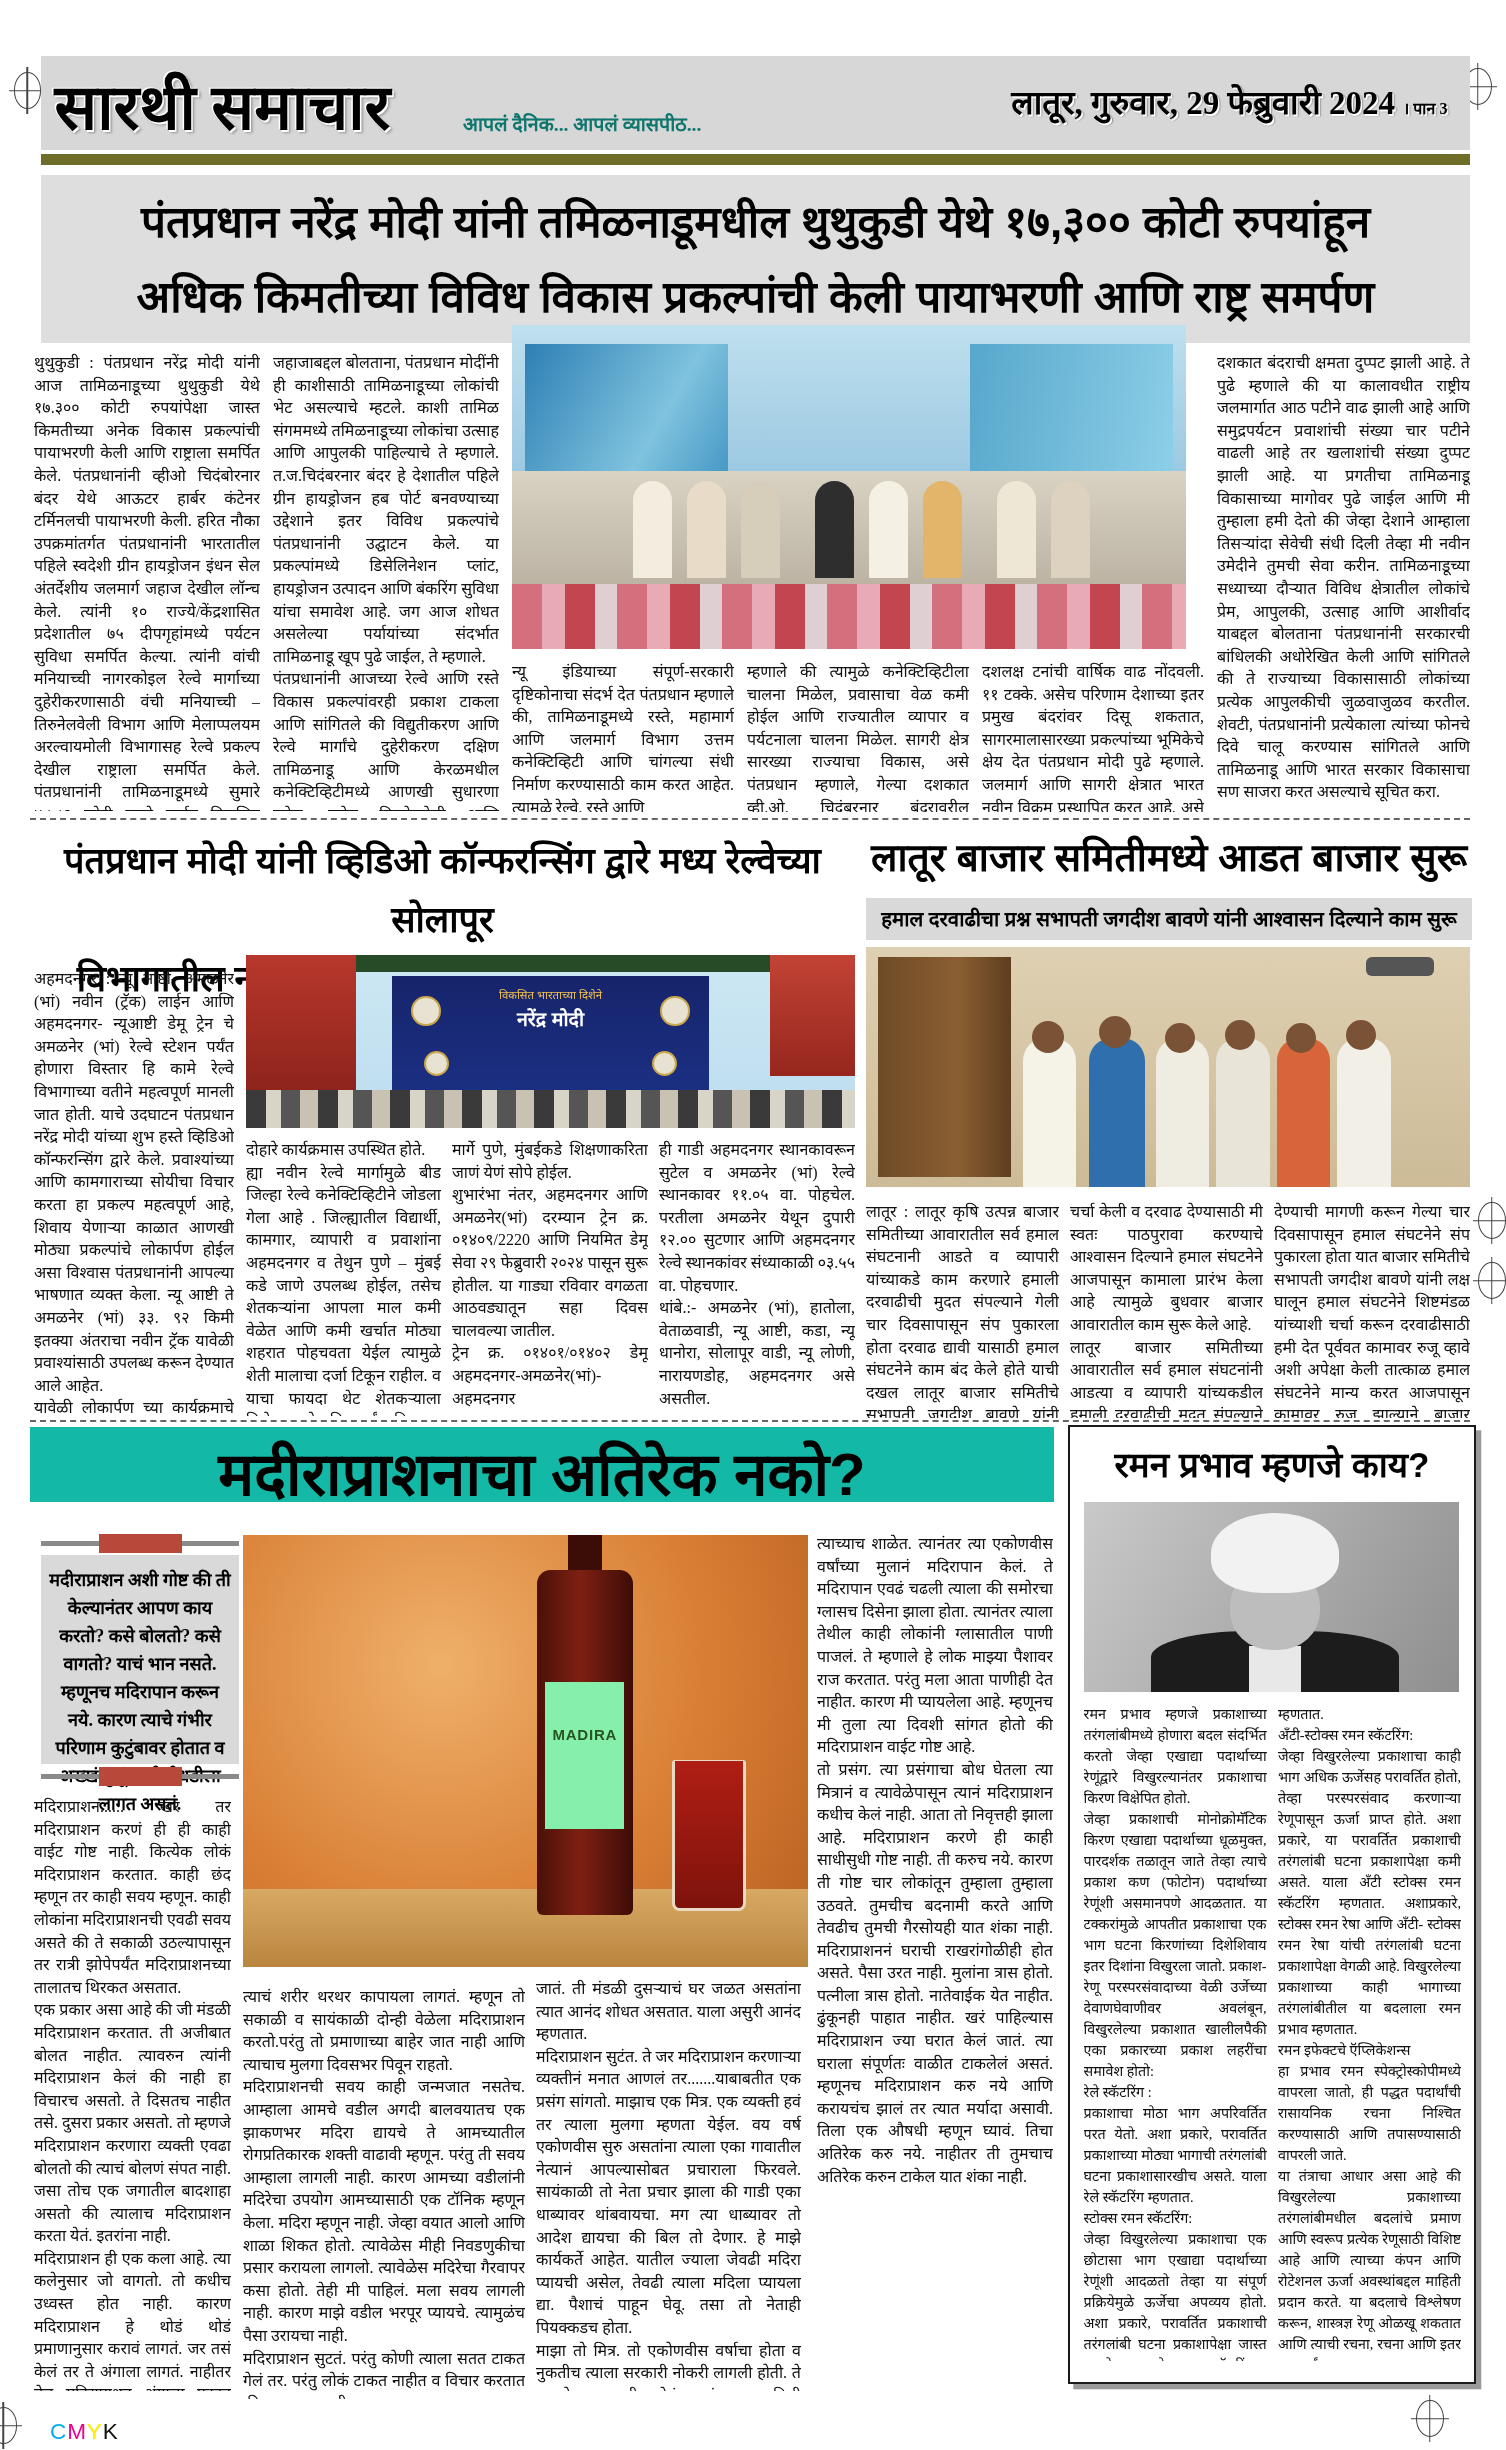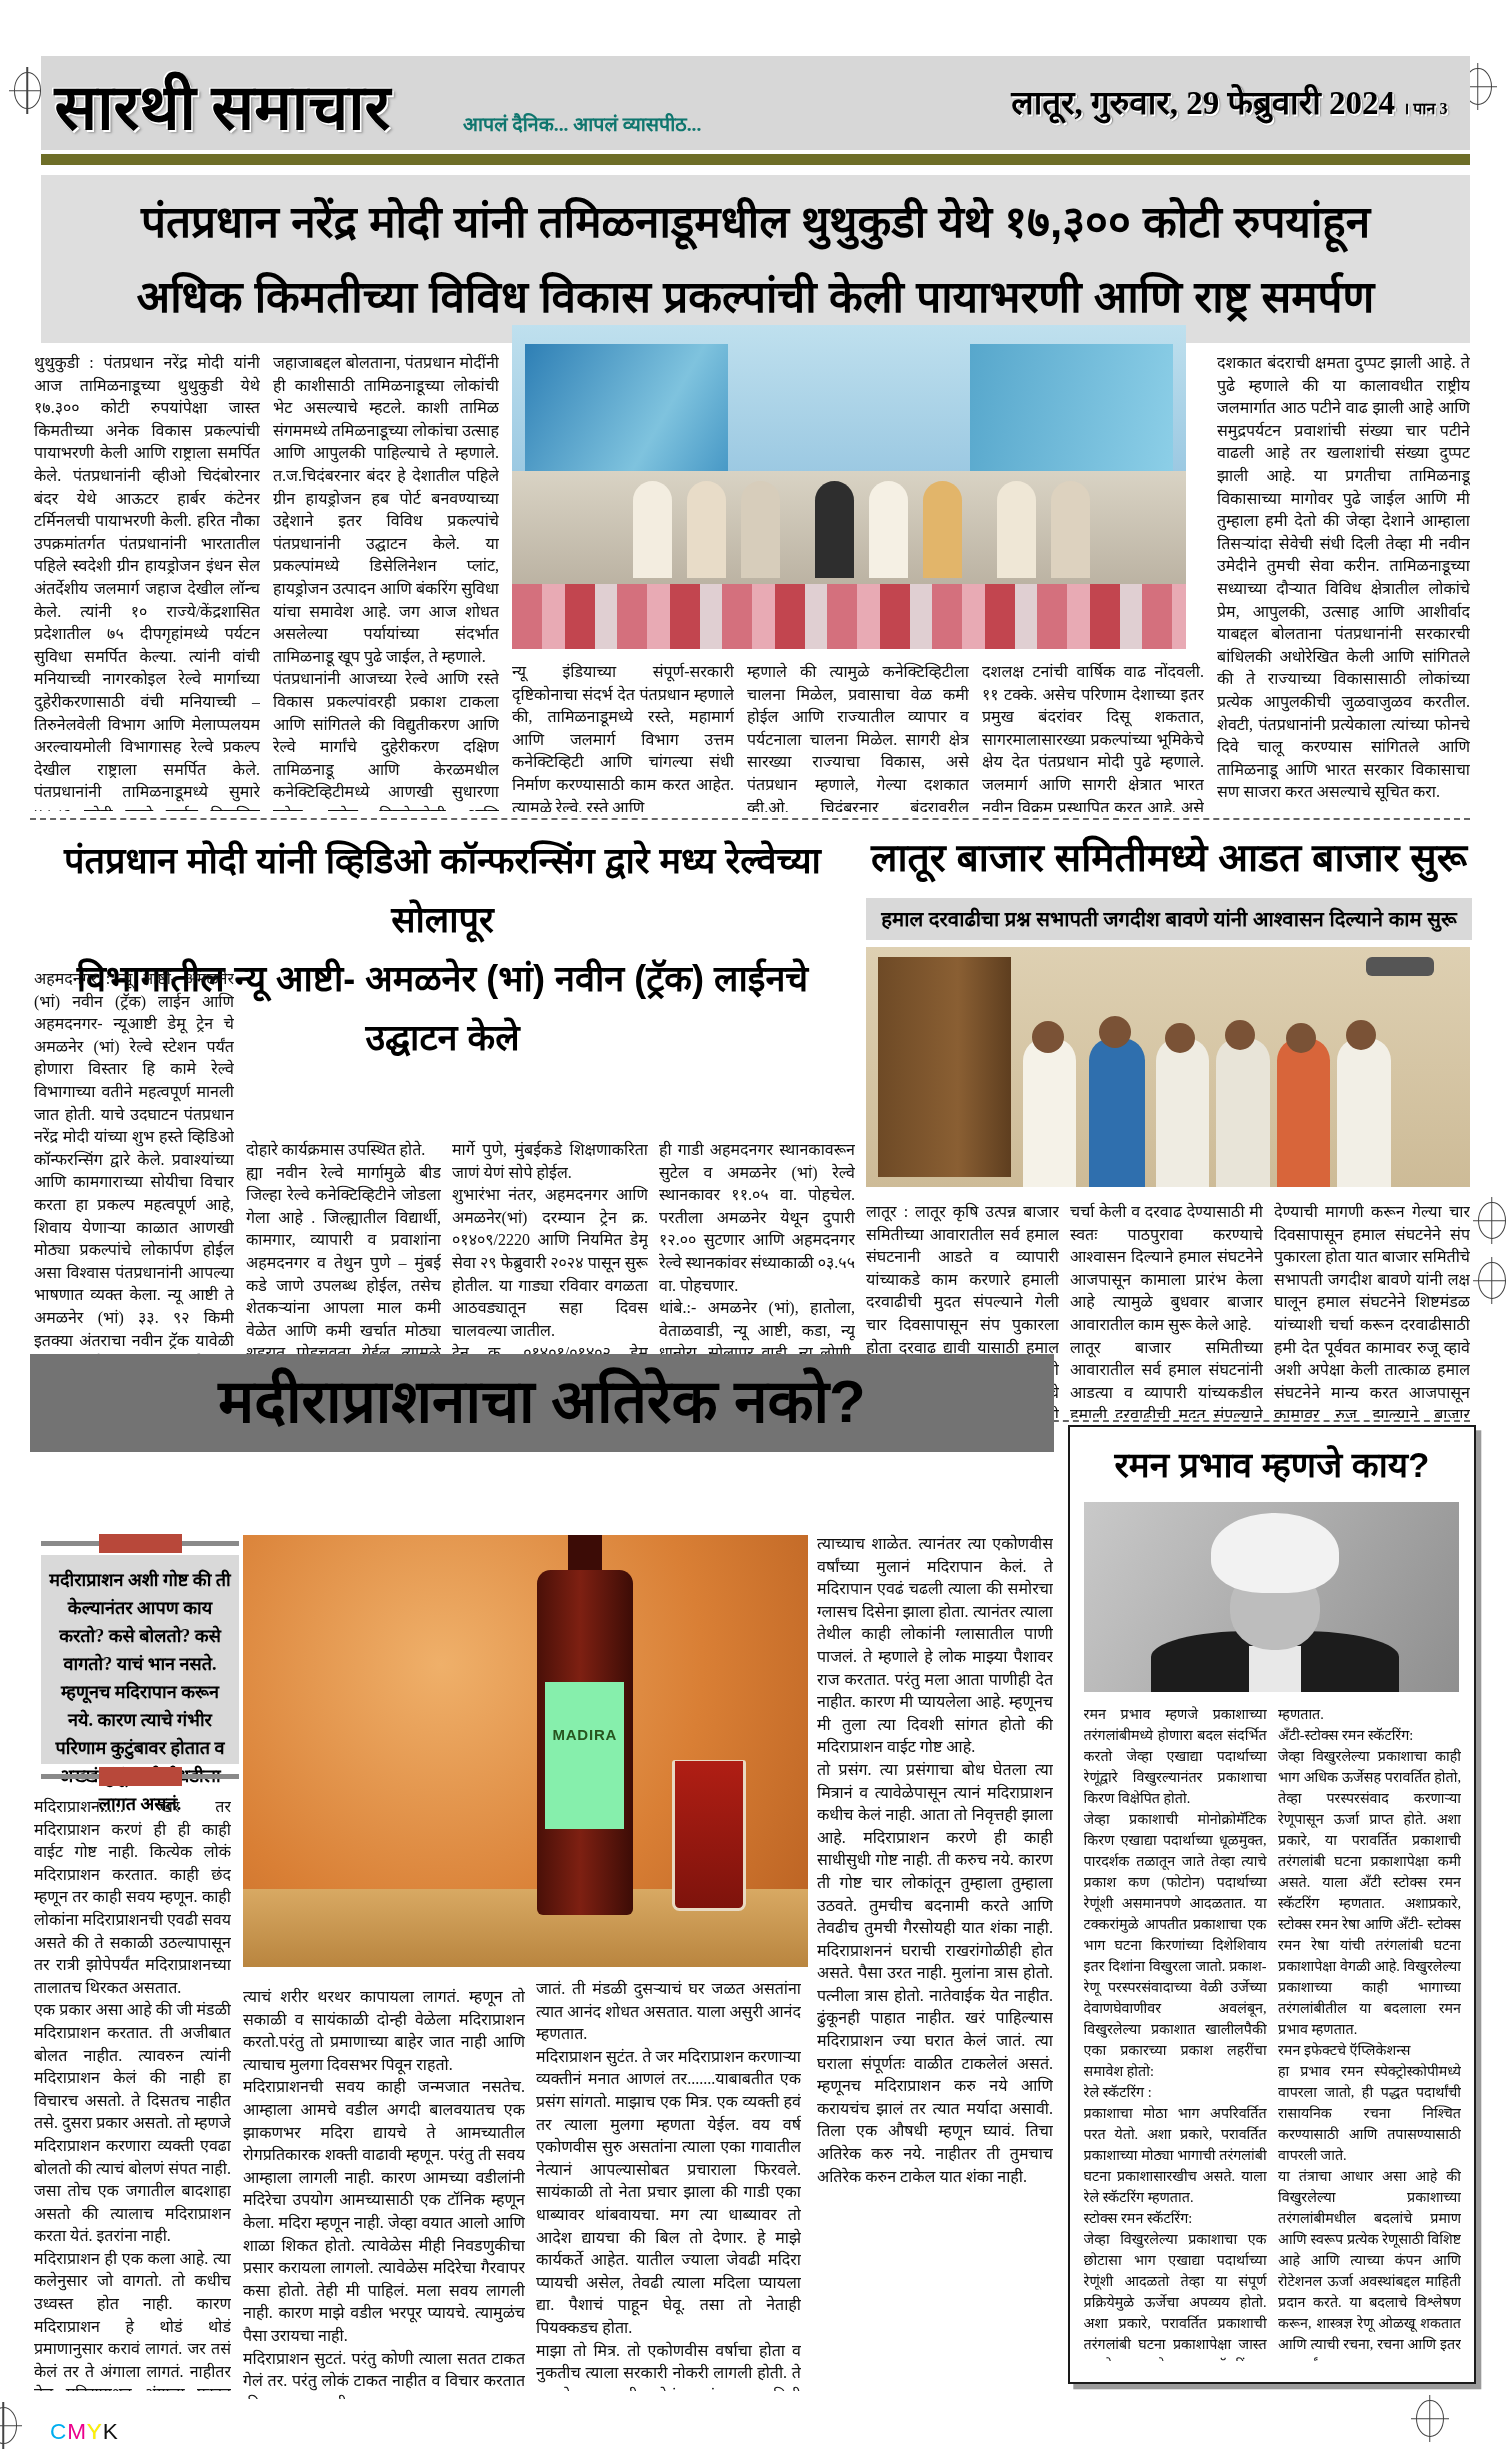--- a/index.html
+++ b/index.html
@@ -132,20 +132,35 @@
   <div class="col" style="left:982px;top:661px;width:222px;height:151px;">दशलक्ष टनांची वार्षिक वाढ नोंदवली. ११ टक्के. असेच परिणाम देशाच्या इतर प्रमुख बंदरांवर दिसू शकतात, सागरमालासारख्या प्रकल्पांच्या भूमिकेचे क्षेय देत पंतप्रधान मोदी पुढे म्हणाले. जलमार्ग आणि सागरी क्षेत्रात भारत नवीन विक्रम प्रस्थापित करत आहे, असे प्रतिपादन पंतप्रधानांनी केले. लॉजिस्टिक परफॉर्मन्स इंडेक्समध्ये भारताची ३८ व्या क्रमांकावर झेप घेतली आहे आणि एका</div>
   <div class="col" style="left:1217px;top:352px;width:253px;height:459px;">दशकात बंदराची क्षमता दुप्पट झाली आहे. ते पुढे म्हणाले की या कालावधीत राष्ट्रीय जलमार्गात आठ पटीने वाढ झाली आहे आणि समुद्रपर्यटन प्रवाशांची संख्या चार पटीने वाढली आहे तर खलाशांची संख्या दुप्पट झाली आहे. या प्रगतीचा तामिळनाडू विकासाच्या मागोवर पुढे जाईल आणि मी तुम्हाला हमी देतो की जेव्हा देशाने आम्हाला तिसऱ्यांदा सेवेची संधी दिली तेव्हा मी नवीन उमेदीने तुमची सेवा करीन. तामिळनाडूच्या सध्याच्या दौऱ्यात विविध क्षेत्रातील लोकांचे प्रेम, आपुलकी, उत्साह आणि आशीर्वाद याबद्दल बोलताना पंतप्रधानांनी सरकारची बांधिलकी अधोरेखित केली आणि सांगितले की ते राज्याच्या विकासासाठी लोकांच्या प्रत्येक आपुलकीची जुळवाजुळव करतील. शेवटी, पंतप्रधानांनी प्रत्येकाला त्यांच्या फोनचे दिवे चालू करण्यास सांगितले आणि तामिळनाडू आणि भारत सरकार विकासाचा सण साजरा करत असल्याचे सूचित करा.</div>
 
   <div class="dashes" style="left:30px;top:818px;width:1440px;"></div>
 
   <div class="hl abs" style="left:30px;top:831px;width:825px;font-size:36px;line-height:59px;">
     <div>पंतप्रधान मोदी यांनी व्हिडिओ कॉन्फरन्सिंग द्वारे मध्य रेल्वेच्या सोलापूर</div>
     <div>विभागातील न्यू आष्टी- अमळनेर (भां) नवीन (ट्रॅक) लाईनचे उद्घाटन केले</div>
   </div>
 
+  <div class="ph" style="left:246px;top:955px;width:609px;height:173px;">
+    <div id="ph2-sky"></div>
+    <div id="ph2-roof"></div>
+    <div id="ph2-tentL"></div>
+    <div id="ph2-tentR"></div>
+    <div id="ph2-banner">
+      <div id="ph2-bannersub">विकसित भारताच्या दिशेने</div>
+      <div id="ph2-bannertext">नरेंद्र मोदी</div>
+      <div class="p2dot" style="left:6%;top:18%;width:25.6px;height:25.6px;"></div>
+      <div class="p2dot" style="right:6%;top:18%;width:25.6px;height:25.6px;"></div>
+      <div class="p2dot" style="left:10%;bottom:12%;width:21px;height:21px;"></div>
+      <div class="p2dot" style="right:10%;bottom:12%;width:21px;height:21px;"></div>
+    </div>
+    <div id="ph2-crowd"></div>
+  </div>
 
   <div class="col" style="left:34px;top:968px;width:200px;height:448px;">अहमदनगर : न्यू आष्टी- अमळनेर (भां) नवीन (ट्रॅक) लाईन आणि अहमदनगर- न्यूआष्टी डेमू ट्रेन चे अमळनेर (भां) रेल्वे स्टेशन पर्यंत होणारा विस्तार हि कामे रेल्वे विभागाच्या वतीने महत्वपूर्ण मानली जात होती. याचे उदघाटन पंतप्रधान नरेंद्र मोदी यांच्या शुभ हस्ते व्हिडिओ कॉन्फरन्सिंग द्वारे केले. प्रवाश्यांच्या आणि कामगाराच्या सोयीचा विचार करता हा प्रकल्प महत्वपूर्ण आहे, शिवाय येणाऱ्या काळात आणखी मोठ्या प्रकल्पांचे लोकार्पण होईल असा विश्वास पंतप्रधानांनी आपल्या भाषणात व्यक्त केला. न्यू आष्टी ते अमळनेर (भां) ३३. ९२ किमी इतक्या अंतराचा नवीन ट्रॅक यावेळी प्रवाश्यांसाठी उपलब्ध करून देण्यात आले आहेत.
 यावेळी लोकार्पण च्या कार्यक्रमाचे मुख्य अतिथी खासदार डॉ. प्रितम ताई मुंडे, बीड जिल्ह्याच्या जिल्हा अधिकारी श्रीमती दीपा मुधोळ- मुंडे, सोलापूर विभागीय रेल्वे व्यवस्थापक श्री. नीरज कुमार</div>
   <div class="col" style="left:246px;top:1139px;width:195px;height:277px;">दोहारे कार्यक्रमास उपस्थित होते.
 ह्या नवीन रेल्वे मार्गामुळे बीड जिल्हा रेल्वे कनेक्टिव्हिटीने जोडला गेला आहे . जिल्ह्यातील विद्यार्थी, कामगार, व्यापारी व प्रवाशांना अहमदनगर व तेथुन पुणे – मुंबई कडे जाणे उपलब्ध होईल, तसेच शेतकऱ्यांना आपला माल कमी वेळेत आणि कमी खर्चात मोठ्या शहरात पोहचवता येईल त्यामुळे शेती मालाचा दर्जा टिकून राहील. व याचा फायदा थेट शेतकऱ्याला मिळेल . तसेच विद्यार्थ्यांना हि आता अहमदनगर</div>
   <div class="col" style="left:452px;top:1139px;width:196px;height:277px;">मार्गे पुणे, मुंबईकडे शिक्षणाकरिता जाणं येणं सोपे होईल.
 शुभारंभा नंतर, अहमदनगर आणि अमळनेर(भां) दरम्यान ट्रेन क्र. ०१४०९/2220 आणि नियमित डेमू सेवा २९ फेब्रुवारी २०२४ पासून सुरू होतील. या गाड्या रविवार वगळता आठवड्यातून सहा दिवस चालवल्या जातील.
 ट्रेन क्र. ०१४०१/०१४०२ डेमू अहमदनगर-अमळनेर(भां)- अहमदनगर</div>
   <div class="col" style="left:659px;top:1139px;width:196px;height:277px;">ही गाडी अहमदनगर स्थानकावरून सुटेल व अमळनेर (भां) रेल्वे स्थानकावर ११.०५ वा. पोहचेल. परतीला अमळनेर येथून दुपारी १२.०० सुटणार आणि अहमदनगर रेल्वे स्थानकांवर संध्याकाळी ०३.५५ वा. पोहचणार.
 थांबे.:- अमळनेर (भां), हातोला, वेताळवाडी, न्यू आष्टी, कडा, न्यू धानोरा, सोलापूर वाडी, न्यू लोणी, नारायणडोह, अहमदनगर असे असतील.</div>
@@ -176,21 +191,21 @@
   <div class="col" style="left:866px;top:1201px;width:193px;height:217px;">लातूर : लातूर कृषि उत्पन्न बाजार समितीच्या आवारातील सर्व हमाल संघटनानी आडते व व्यापारी यांच्याकडे काम करणारे हमाली दरवाढीची मुदत संपल्याने गेली चार दिवसापासून संप पुकारला होता दरवाढ द्यावी यासाठी हमाल संघटनेने काम बंद केले होते याची दखल लातूर बाजार समितीचे सभापती जगदीश बावणे यांनी दखल घेवून हमाल संघटनेचे शिष्टमंडळ यांच्याशी</div>
   <div class="col" style="left:1070px;top:1201px;width:193px;height:217px;">चर्चा केली व दरवाढ देण्यासाठी मी स्वतः पाठपुरावा करण्याचे आश्वासन दिल्याने हमाल संघटनेने आजपासून कामाला प्रारंभ केला आहे त्यामुळे बुधवार बाजार आवारातील काम सुरू केले आहे.
 लातूर बाजार समितीच्या आवारातील सर्व हमाल संघटनांनी आडत्या व व्यापारी यांच्यकडील हमाली दरवाढीची मुदत संपल्याने लवकर उपरोक्त हमाली दर वाढवून</div>
   <div class="col" style="left:1274px;top:1201px;width:196px;height:217px;">देण्याची मागणी करून गेल्या चार दिवसापासून हमाल संघटनेने संप पुकारला होता यात बाजार समितीचे सभापती जगदीश बावणे यांनी लक्ष घालून हमाल संघटनेने शिष्टमंडळ यांच्याशी चर्चा करून दरवाढीसाठी हमी देत  पूर्ववत कामावर रुजू व्हावे अशी अपेक्षा केली तात्काळ हमाल संघटनेने मान्य करत आजपासून कामावर रुजू झाल्याने बाजार समिती व्यवहार सुरू झाले आहेत.</div>
 
   <div class="regmark" style="left:1478px;top:1202px;"></div>
   <div class="regmark" style="left:1478px;top:1262px;"></div>
 
   <div class="dashes" style="left:30px;top:1420px;width:1440px;"></div>
 
-  <div class="abs" style="left:30px;top:1354px;width:1024px;height:98px;background:#737373;">
+  <div class="abs" style="left:30px;top:1427px;width:1024px;height:75px;background:#14b8a6;">
     <div class="hl" style="position:absolute;left:0;right:0;top:6px;font-size:60px;line-height:84px;">मदीराप्राशनाचा अतिरेक नको?</div>
   </div>
 
   <div class="introrule" style="left:41px;top:1541px;width:198px;">
       <span></span>
     </div>
   <div id="intro-box" class="abs">
     <div id="intro-text" class="abs">मदीराप्राशन अशी गोष्ट की ती केल्यानंतर आपण काय करतो? कसे बोलतो? कसे वागतो? याचं भान नसते. म्हणूनच मदिरापान करून नये. कारण त्याचे गंभीर परिणाम कुटुंबावर होतात व अख्खं कुटूंबच देशोधडीला लागत असतं.</div>
   </div>
   <div class="introrule" style="left:41px;top:1774px;width:198px;">

